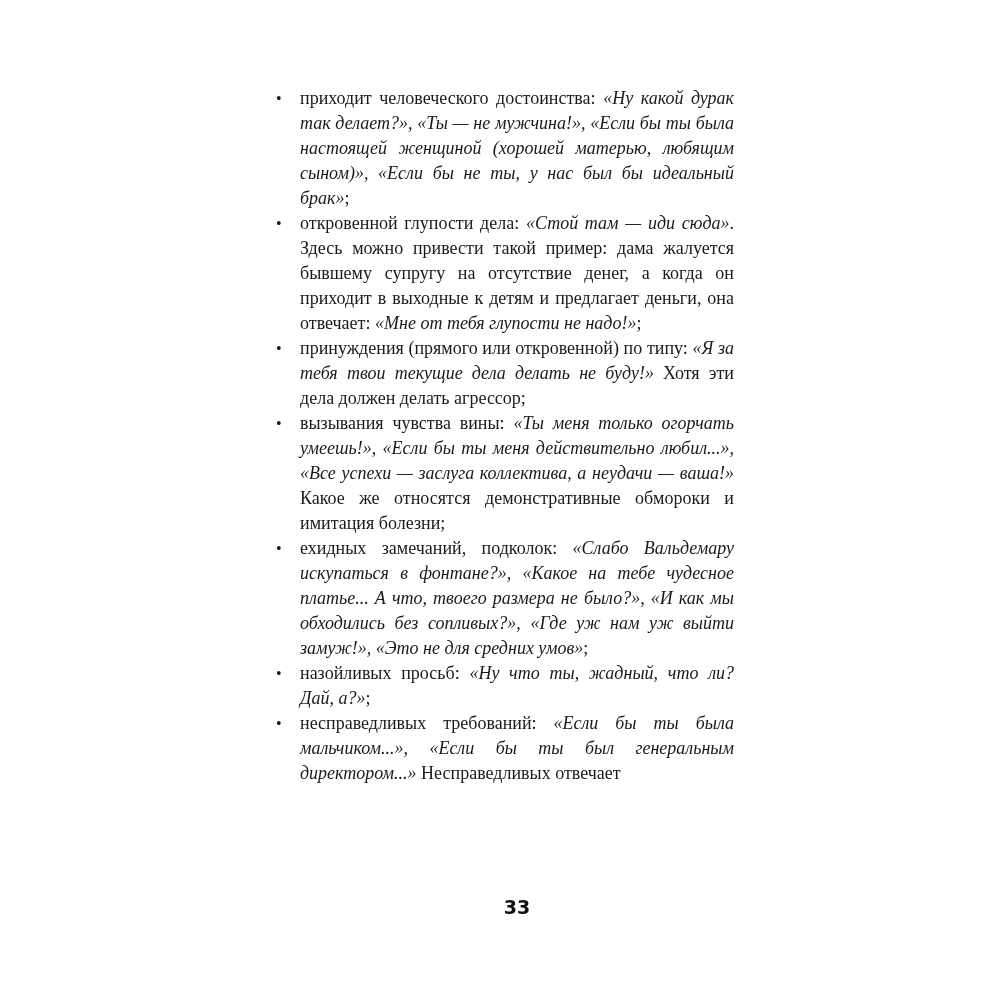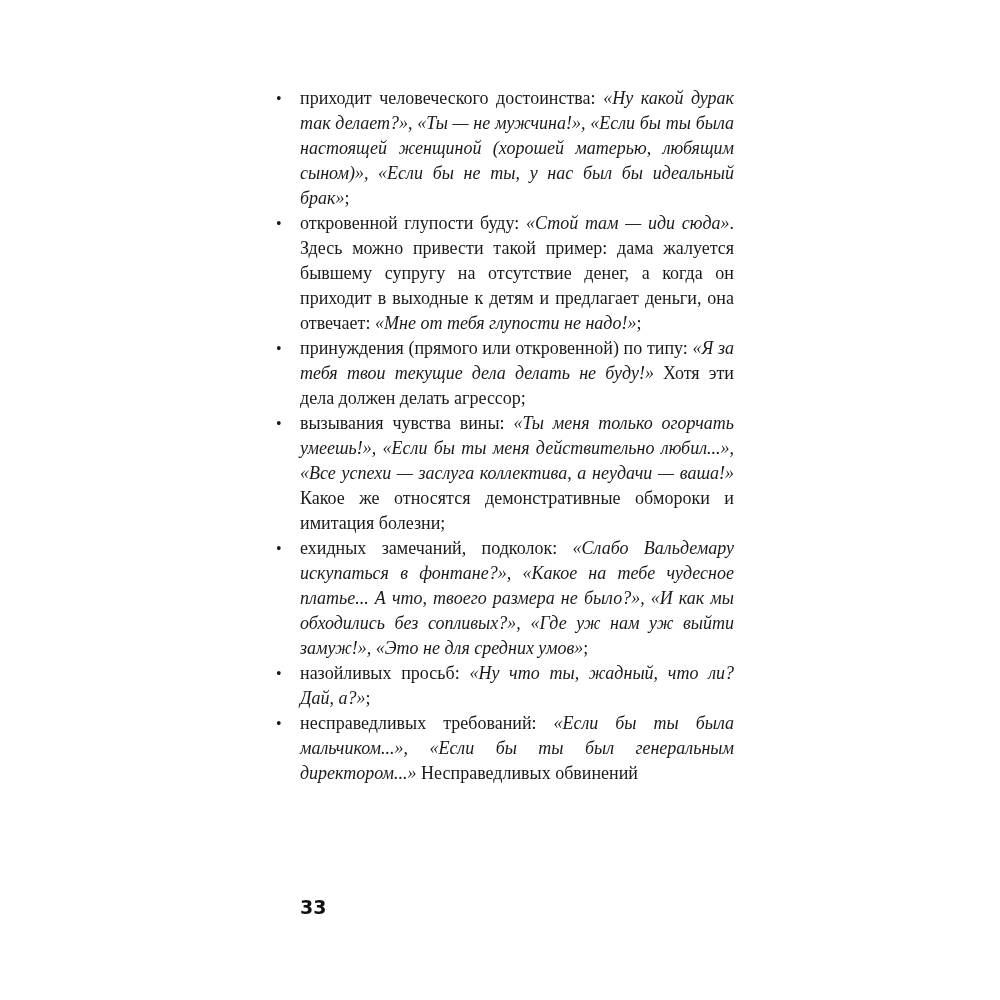--- a/index.html
+++ b/index.html
@@ -44,57 +44,57 @@
     line-height: 25px;
   }
   .bullet-text em {
     font-style: italic;
   }
   .page-number {
     position: absolute;
     left: 300px;
     top: 896px;
     width: 434px;
-    text-align: left;
+    text-align: center;
     font-family: "DejaVu Sans", "Liberation Sans", sans-serif;
     font-weight: 700;
     font-size: 19px;
     color: #111111;
   }
 </style>
 </head>
 <body>
 
 <div class="book-page">
   <div class="page-content">
     <ul class="bullet-list">
         <li>
     <span class="bullet-marker">•</span>
     <span class="bullet-text"><span>приходит человеческого достоинства: </span><em>«Ну какой дурак так делает?», «Ты — не мужчина!», «Если бы ты была настоящей женщиной (хорошей матерью, любящим сыном)», «Если бы не ты, у нас был бы идеальный брак»</em><span>;</span></span>
   </li>
         <li>
     <span class="bullet-marker">•</span>
-    <span class="bullet-text"><span>откровенной глупости буду: </span><em>«Стой там — иди сюда»</em><span>. Здесь можно привести такой пример: дама жалуется бывшему супругу на отсутствие денег, а когда он приходит в выходные к детям и предлагает деньги, она отвечает: </span><em>«Мне от тебя глупости не надо!»</em><span>;</span></span>
+    <span class="bullet-text"><span>откровенной глупости дела: </span><em>«Стой там — иди сюда»</em><span>. Здесь можно привести такой пример: дама жалуется бывшему супругу на отсутствие денег, а когда он приходит в выходные к детям и предлагает деньги, она отвечает: </span><em>«Мне от тебя глупости не надо!»</em><span>;</span></span>
   </li>
         <li>
     <span class="bullet-marker">•</span>
     <span class="bullet-text"><span>принуждения (прямого или откровенной) по типу: </span><em>«Я за тебя твои текущие дела делать не буду!»</em><span> Хотя эти дела должен делать агрессор;</span></span>
   </li>
         <li>
     <span class="bullet-marker">•</span>
     <span class="bullet-text"><span>вызывания чувства вины: </span><em>«Ты меня только огорчать умеешь!», «Если бы ты меня действительно любил...», «Все успехи — заслуга коллектива, а неудачи — ваша!»</em><span> Какое же относятся демонстративные обмороки и имитация болезни;</span></span>
   </li>
         <li>
     <span class="bullet-marker">•</span>
     <span class="bullet-text"><span>ехидных замечаний, подколок: </span><em>«Слабо Вальдемару искупаться в фонтане?», «Какое на тебе чудесное платье... А что, твоего размера не было?», «И как мы обходились без сопливых?», «Где уж нам уж выйти замуж!», «Это не для средних умов»</em><span>;</span></span>
   </li>
         <li>
     <span class="bullet-marker">•</span>
     <span class="bullet-text"><span>назойливых просьб: </span><em>«Ну что ты, жадный, что ли? Дай, а?»</em><span>;</span></span>
   </li>
         <li>
     <span class="bullet-marker">•</span>
-    <span class="bullet-text"><span>несправедливых требований: </span><em>«Если бы ты была мальчиком...», «Если бы ты был генеральным директором...»</em><span> Несправедливых обвинений</span></span>
+    <span class="bullet-text"><span>несправедливых требований: </span><em>«Если бы ты была мальчиком...», «Если бы ты был генеральным директором...»</em><span> Несправедливых отвечает</span></span>
   </li>
       </ul>
   </div>
   <div class="page-number">33</div>
 </div>
 
 </body></html>

